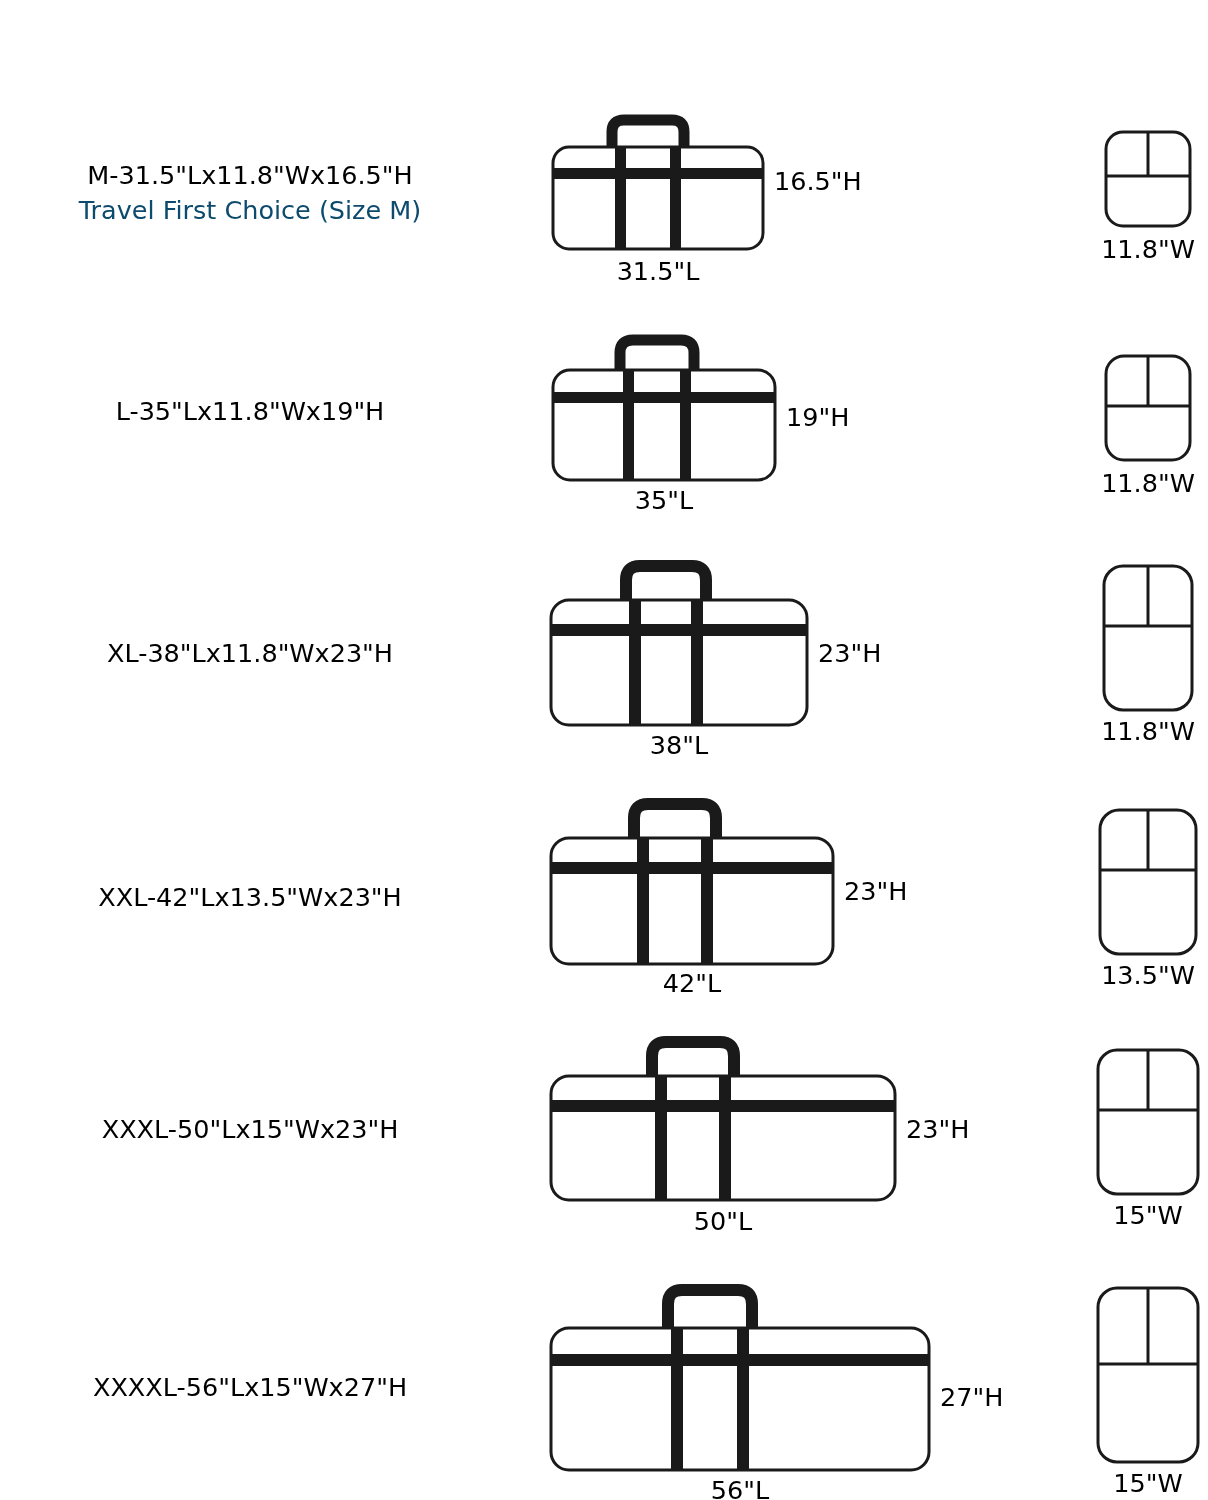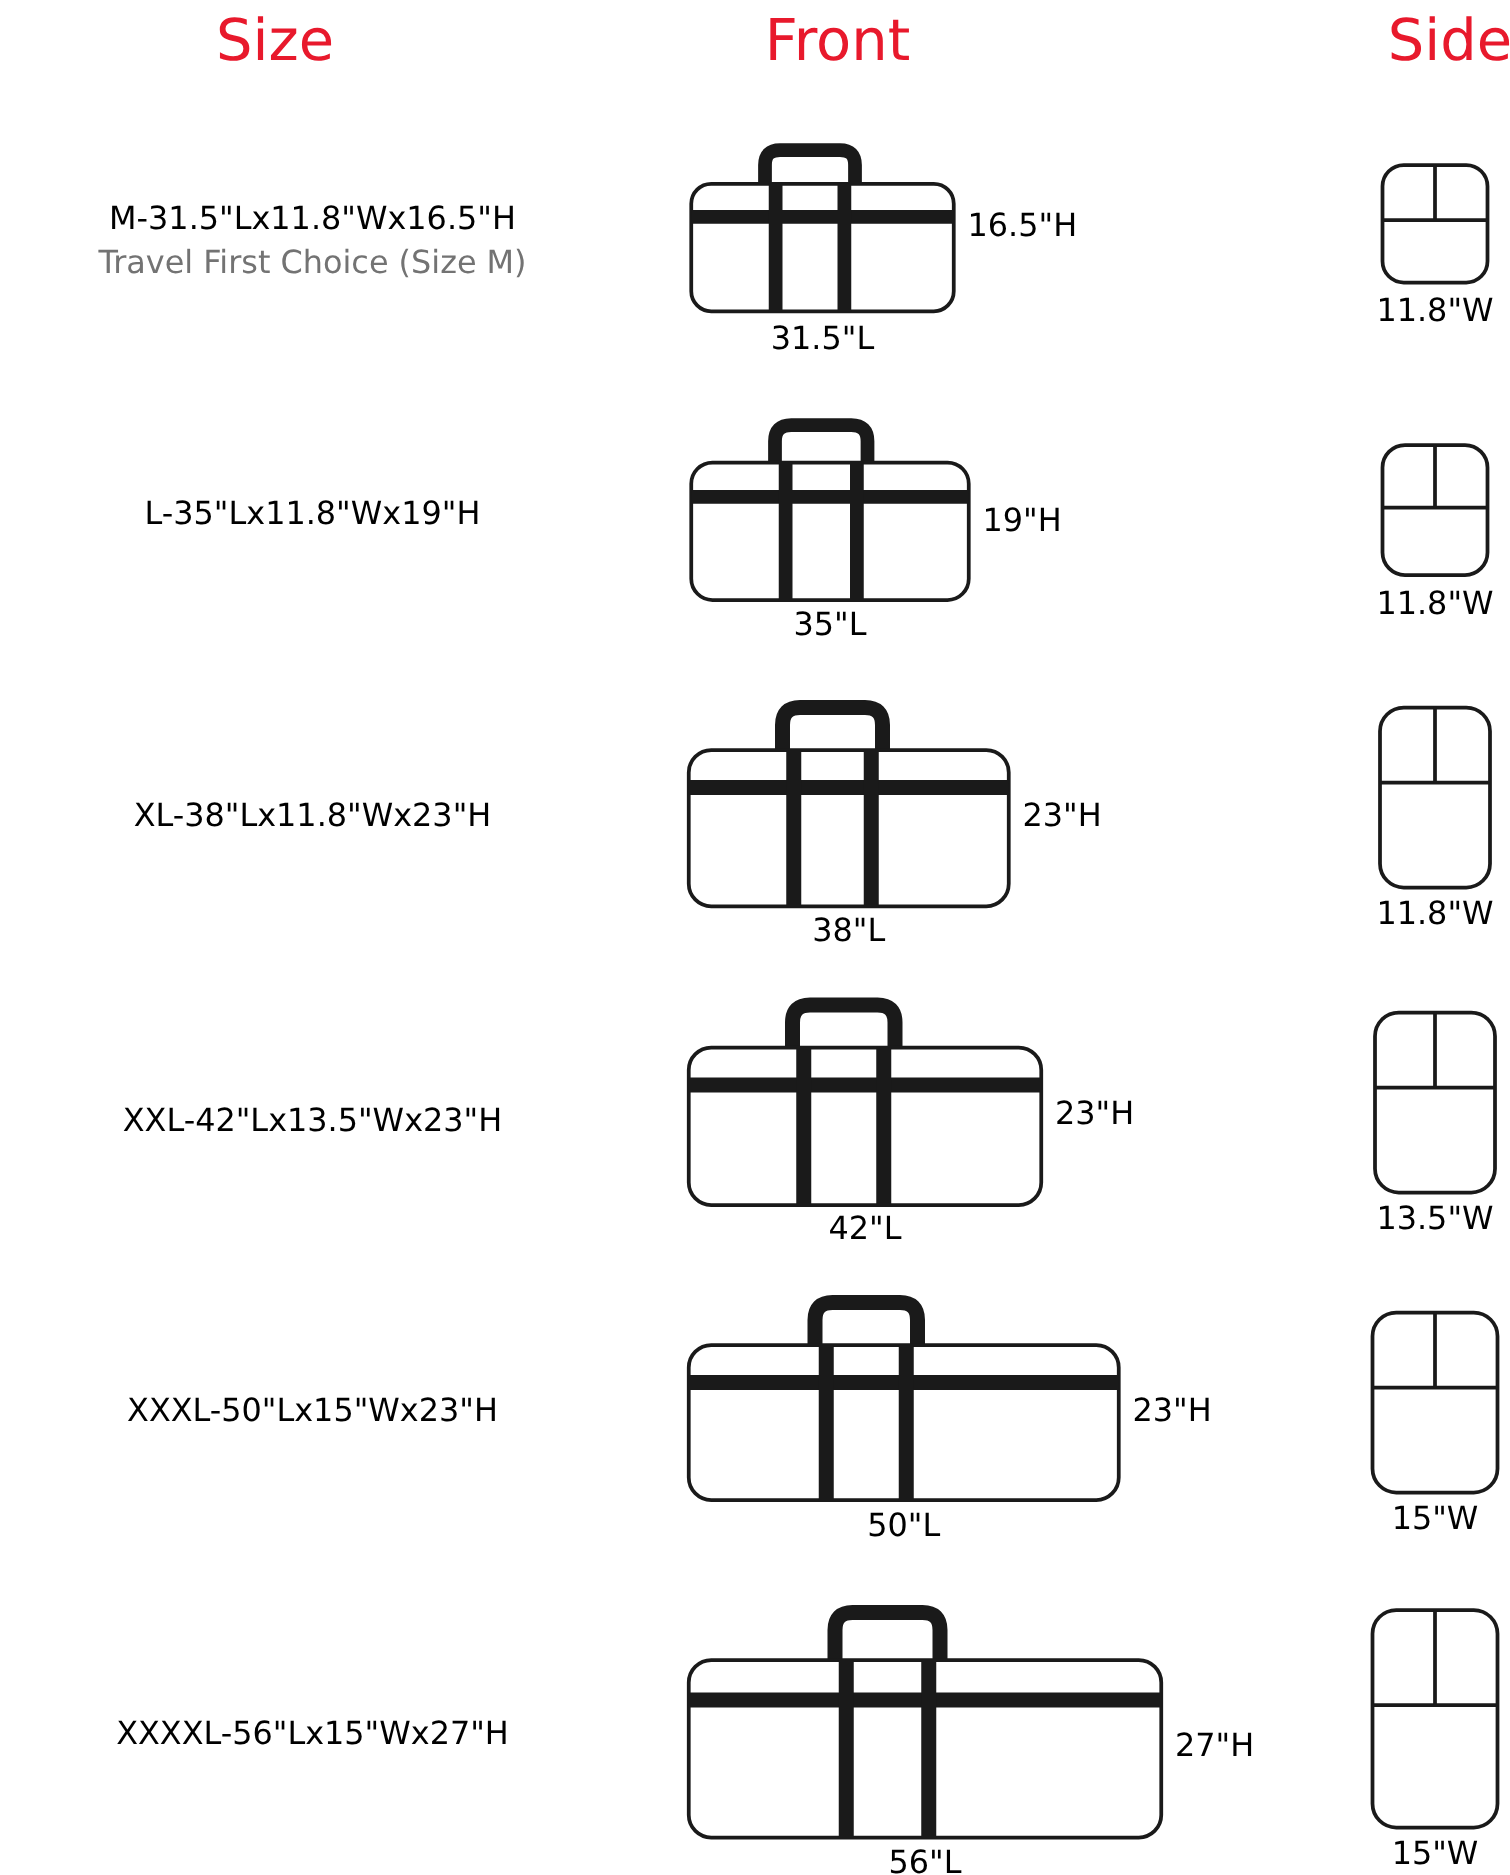--- a/index.html
+++ b/index.html
@@ -51,21 +51,21 @@
   }
   .size-label {
     font-size: 25.5px;
     line-height: 34px;
     white-space: nowrap;
     color: #000;
   }
   .size-note {
     font-size: 25.5px;
     line-height: 36px;
-    color: #737373;
+    color: #0c4a6e;
     white-space: nowrap;
   }
 
   
   .front-wrap { position: absolute; }
   .side-wrap  { position: absolute; }
 
   .dim-text {
     position: absolute;
     font-size: 25.5px;
@@ -77,25 +77,20 @@
   .dim-l { left: 50%; transform: translateX(-50%); }
   .dim-w { left: 50%; transform: translateX(-50%); }
 
   svg { display: block; overflow: visible; }
 </style>
 </head>
 <body>
 
 <div class="sheet">
 
-  <div class="header">
-    <div class="hdr-cell hdr-size">Size</div>
-    <div class="hdr-cell hdr-front">Front</div>
-    <div class="hdr-cell hdr-side">Side</div>
-  </div>
 
   <div class="row" style="top:96px; height:230px;">
     <div class="col-size" style="top:62px;">
       <div class="size-label">M-31.5"Lx11.8"Wx16.5"H</div>
       <div class="size-note">Travel First Choice (Size M)</div>
     </div>
 
     <div class="front-wrap" style="left:550px; top:18px; width:216px; height:138px;">
       <svg width="216" height="138" viewBox="0 0 216 138">
         <path d="M 62 34 L 62 18 Q 62 6 74 6 L 122 6 Q 134 6 134 18 L 134 34" fill="none" stroke="#1a1a1a" stroke-width="11"></path>

